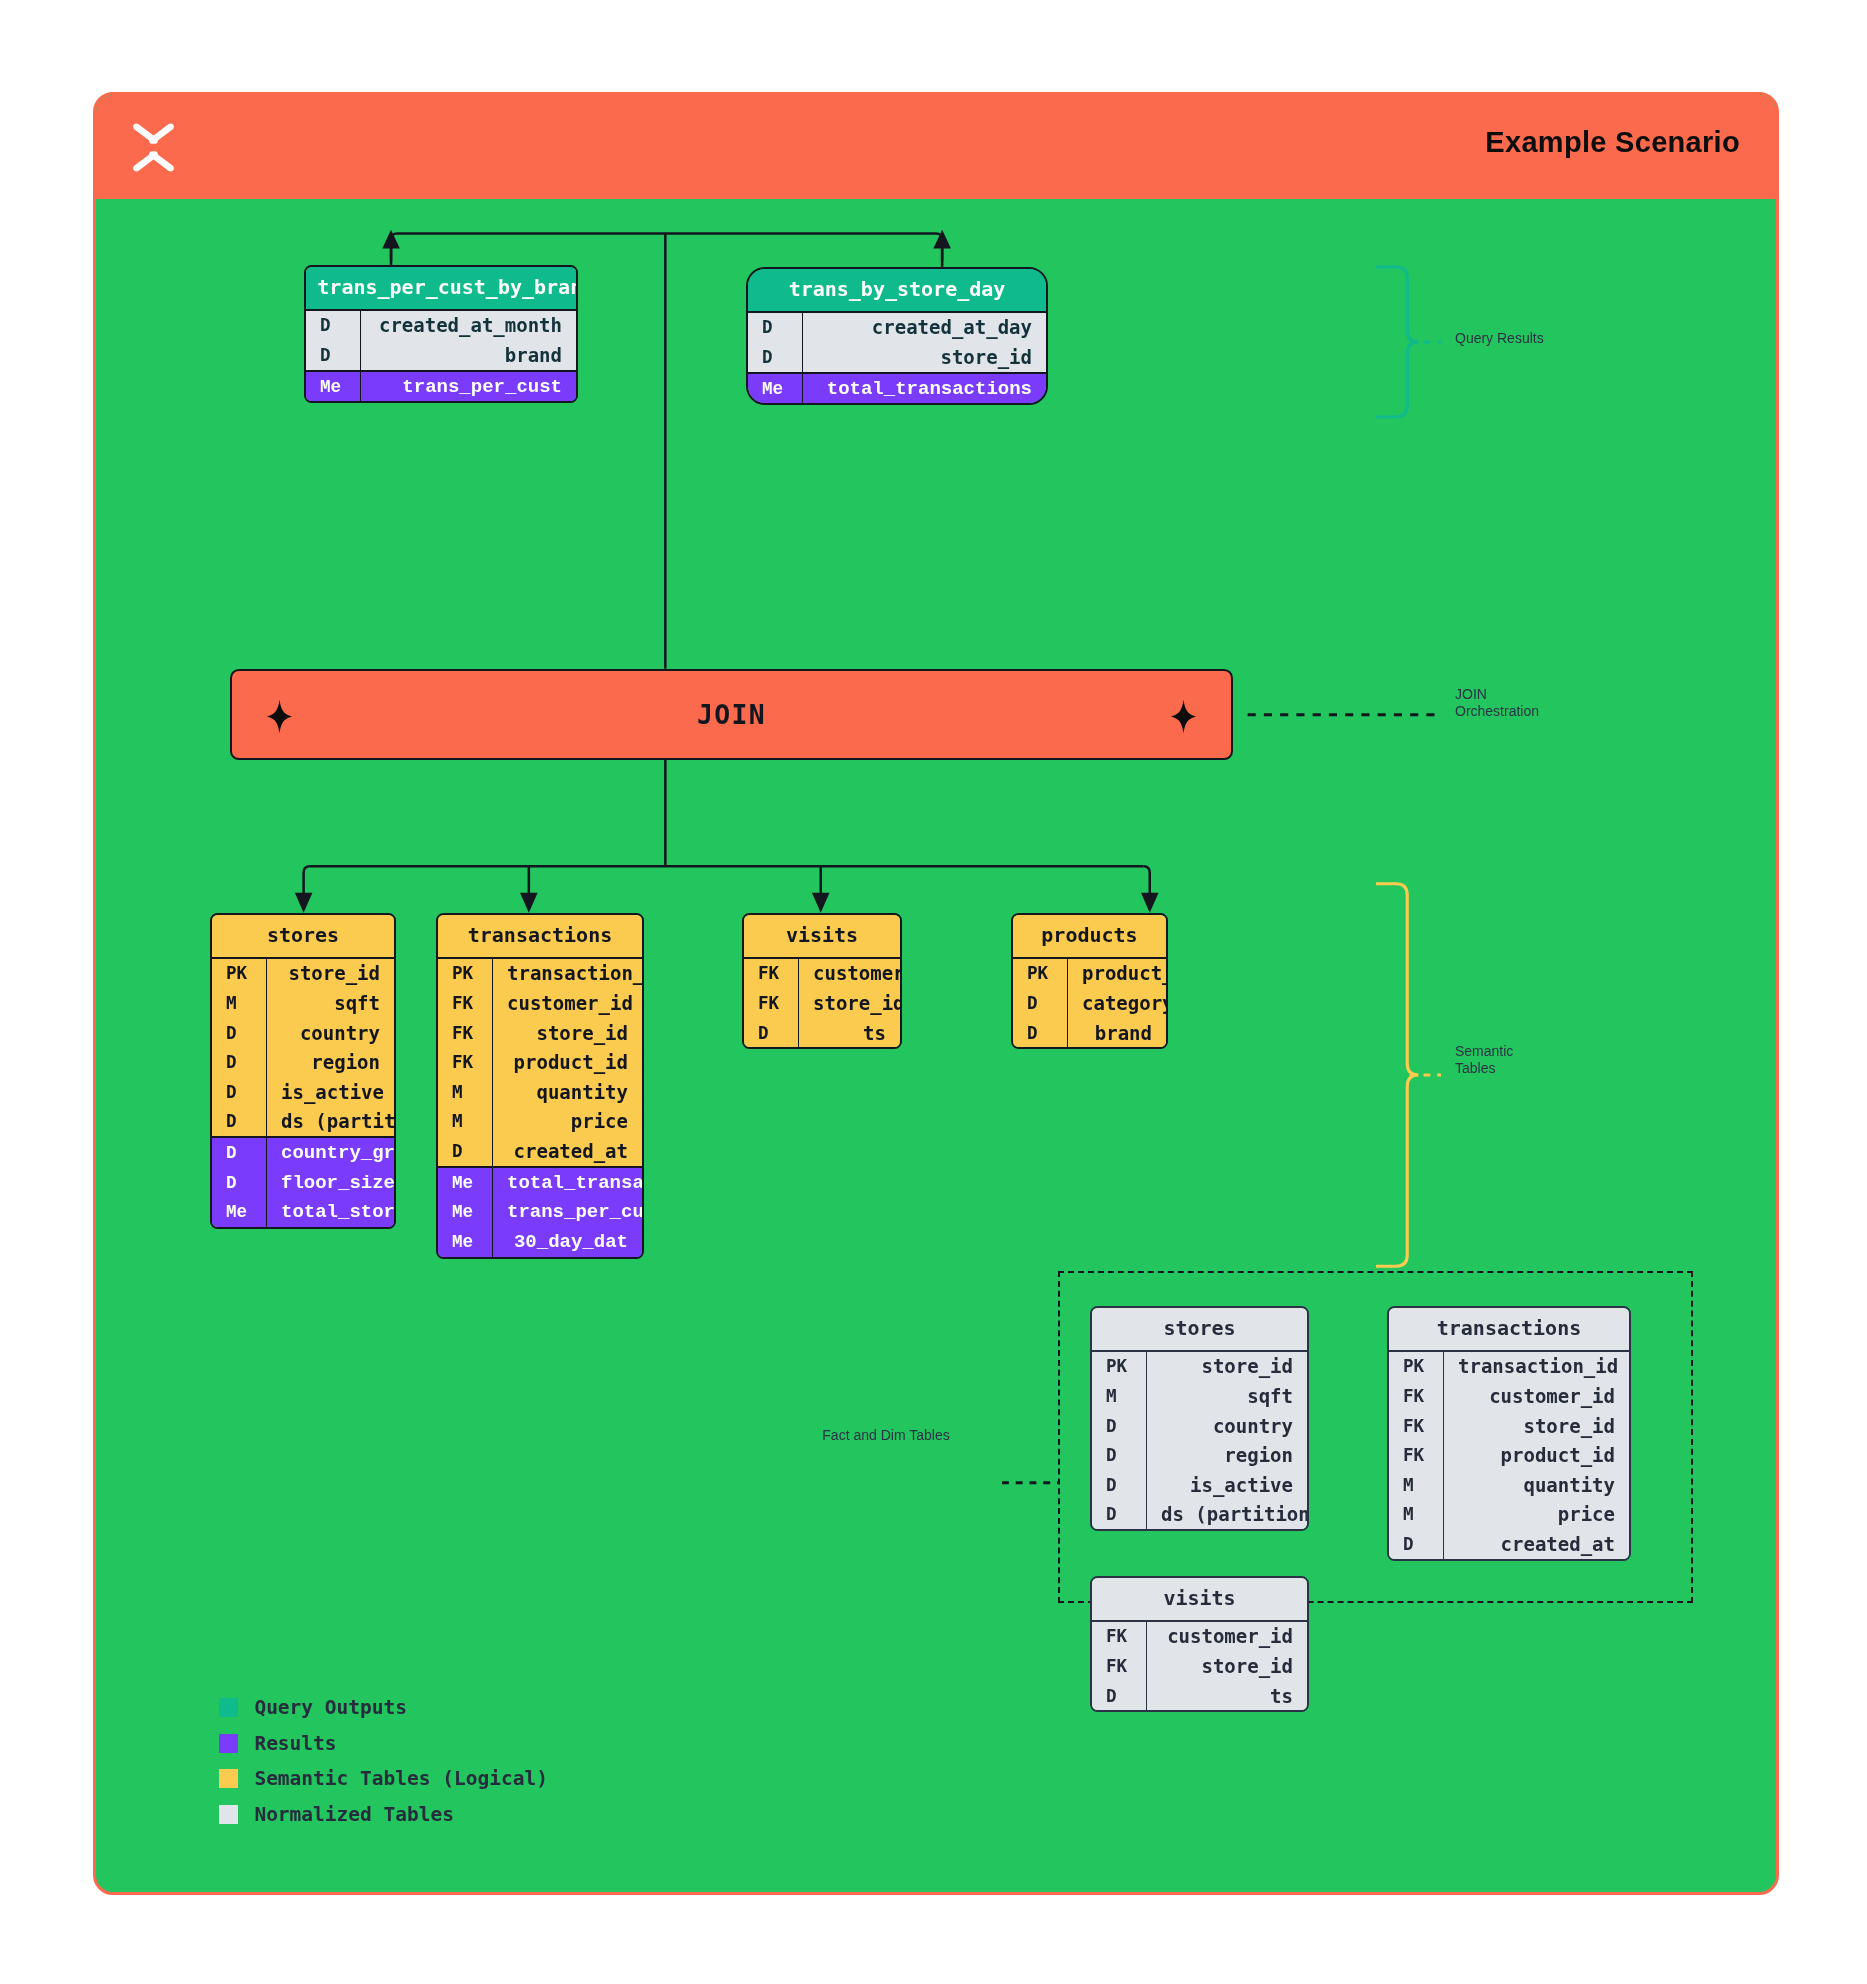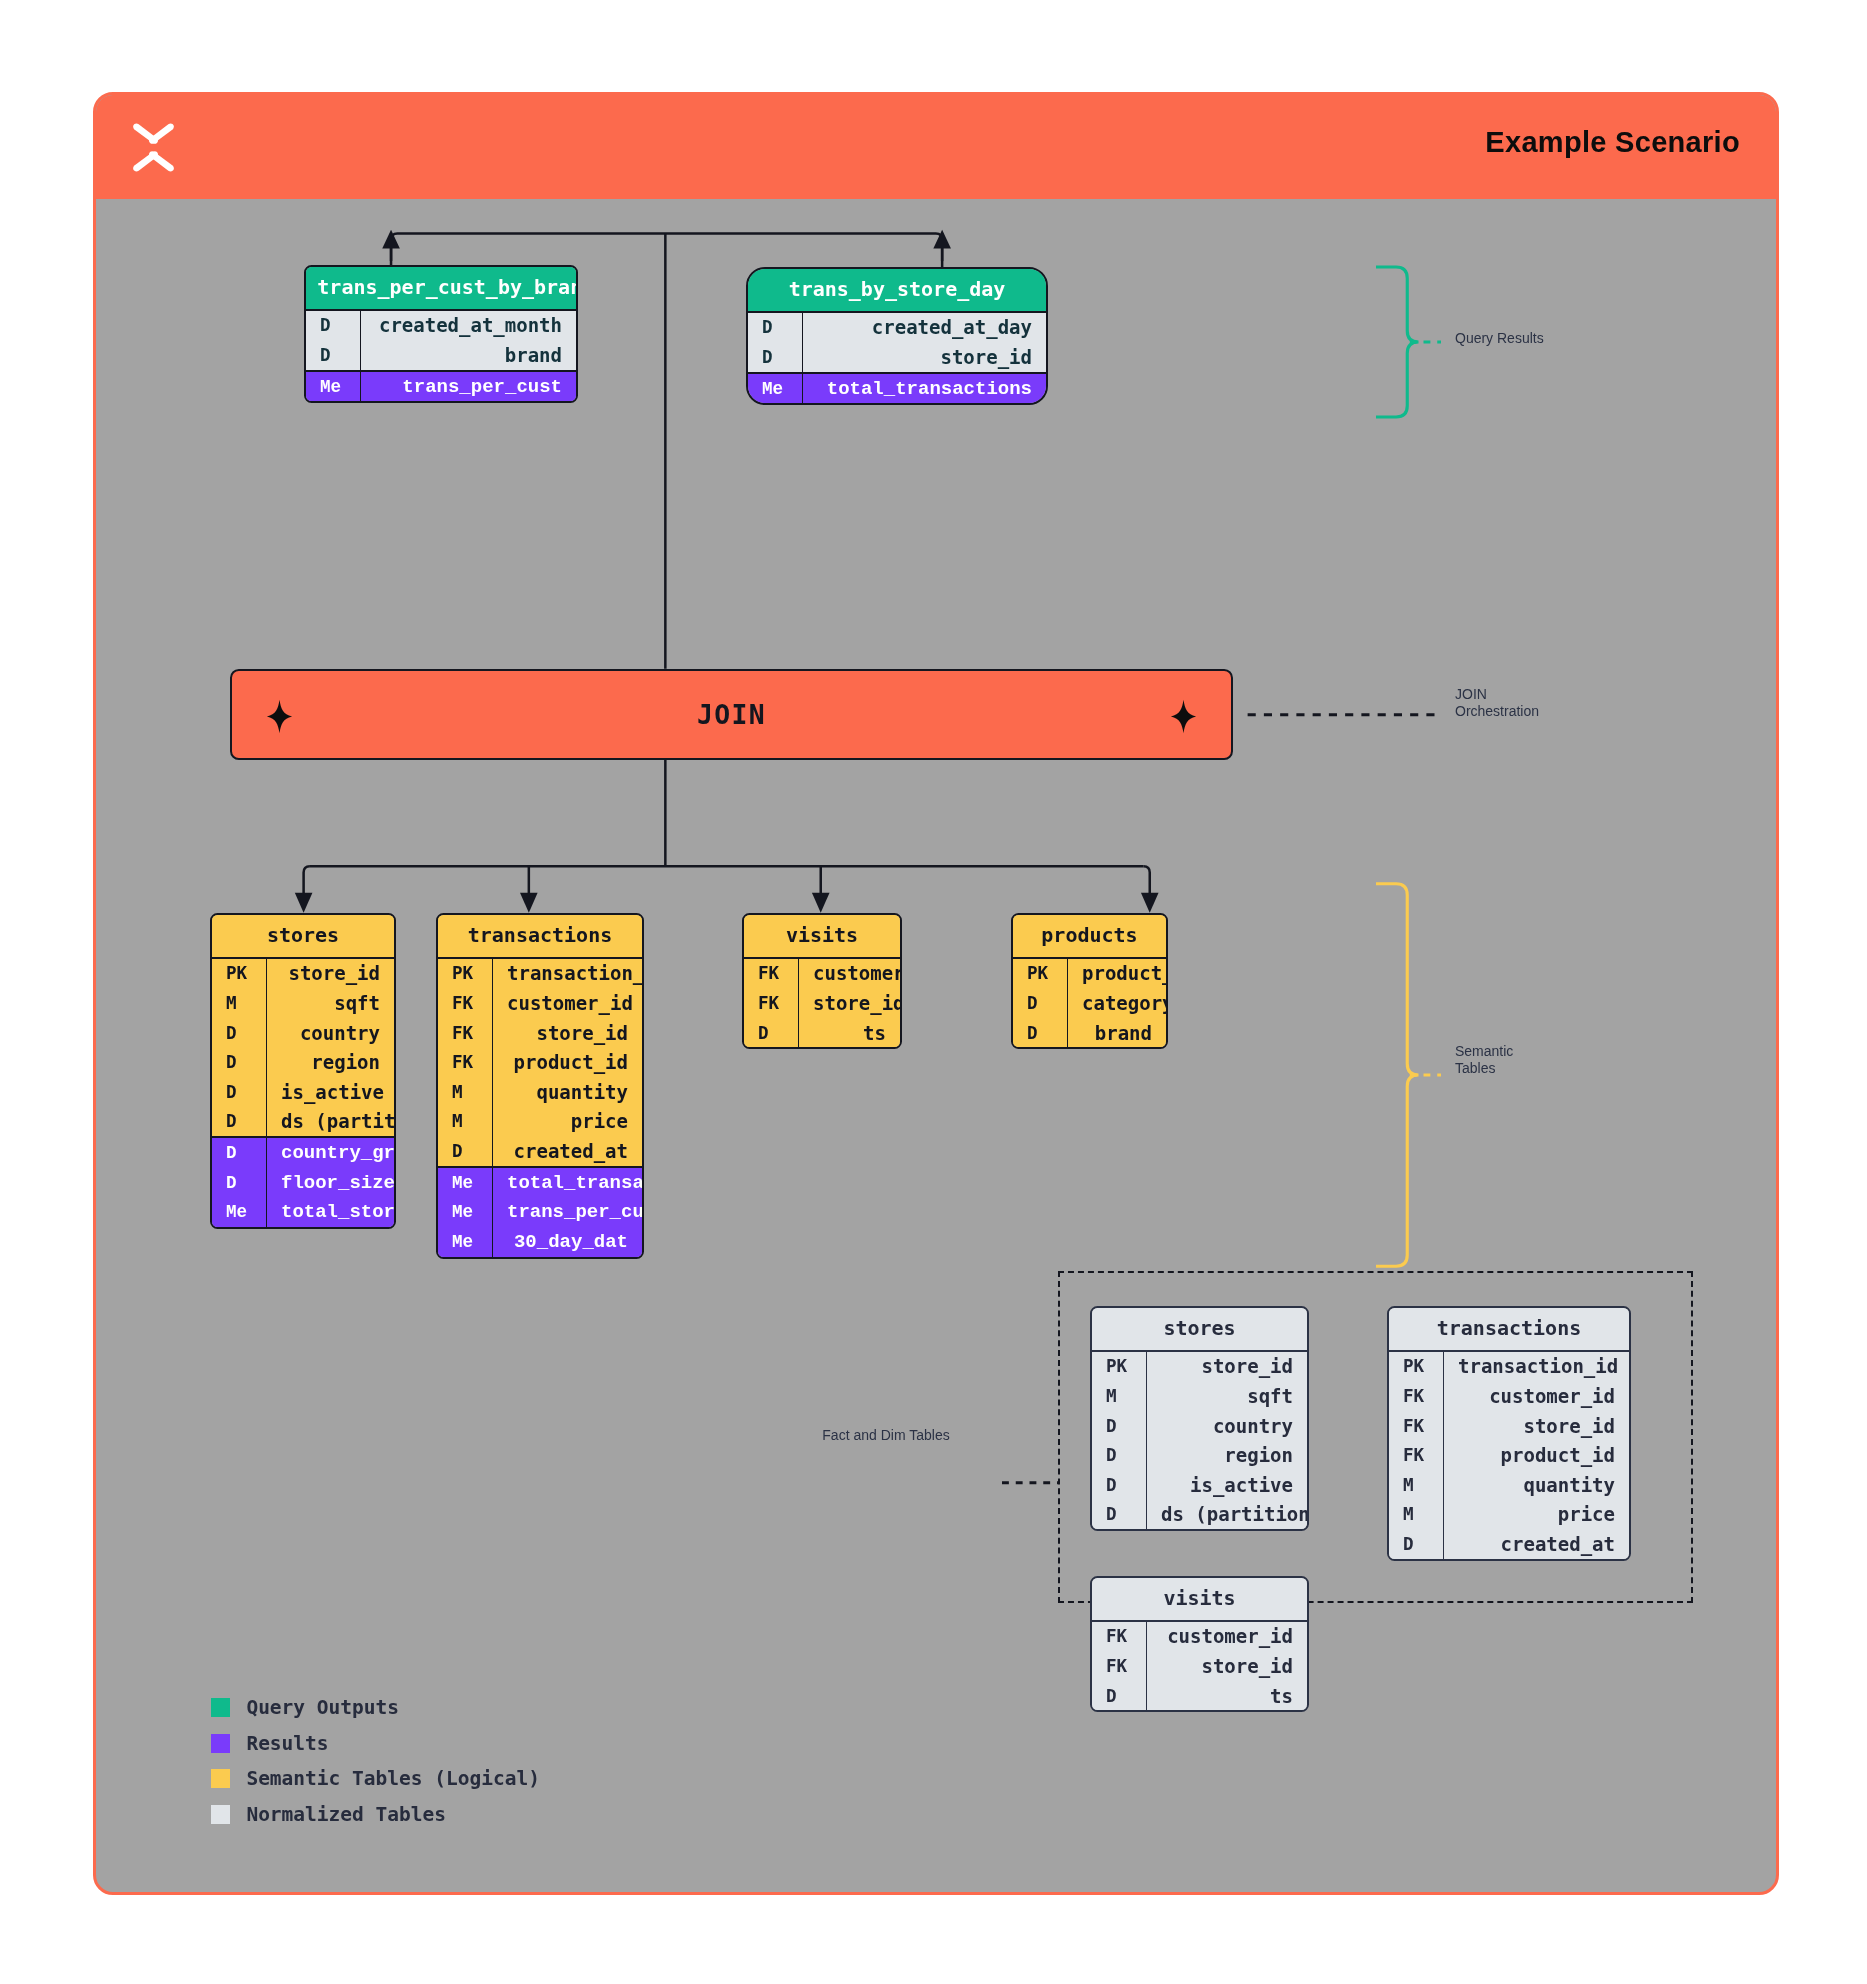--- a/index.html
+++ b/index.html
@@ -9,21 +9,21 @@
     font-family: "DejaVu Sans Mono", monospace;
   }
 
   
   #card {
     position: absolute;
     left: 93px; top: 92px;
     width: 1686px; height: 1803px;
     border: 3.1px solid #FC6A4D;
     border-radius: 20px;
-    background: #a3a3a3;
+    background: #22c55e;
     overflow: hidden;
   }
   #header {
     position: absolute; left: 0; top: 0;
     width: 100%; height: 104px;
     background: #FC6A4D;
     border-radius: 17px 17px 0 0;
   }
   #logo {
     position: absolute; left: 31px; top: 26.4px;
@@ -109,21 +109,21 @@
   
   #fact-dim-box {
     position: absolute;
     left: 962px; top: 1176px;
     width: 635px; height: 332px;
     border: 2.5px dashed #14161f;
   }
 
   
   #legend { position: absolute; left: 115px; top: 1601px; }
-  .legend-item { display: flex; align-items: center; margin-bottom: 12.6px; }
+  .legend-item { display: flex; align-items: center; margin-bottom: 12.6px; margin-left: 8px; }
   .swatch { width: 19px; height: 19px; margin-right: 16.4px; flex: 0 0 19px; }
   .legend-label { font-size: 19.5px; font-weight: bold; color: #272c3d; white-space: nowrap; }
 </style>
 </head>
 <body>
 
 <div id="card">
 
   <div id="header">
     <svg id="logo" viewBox="0 0 100 100">

